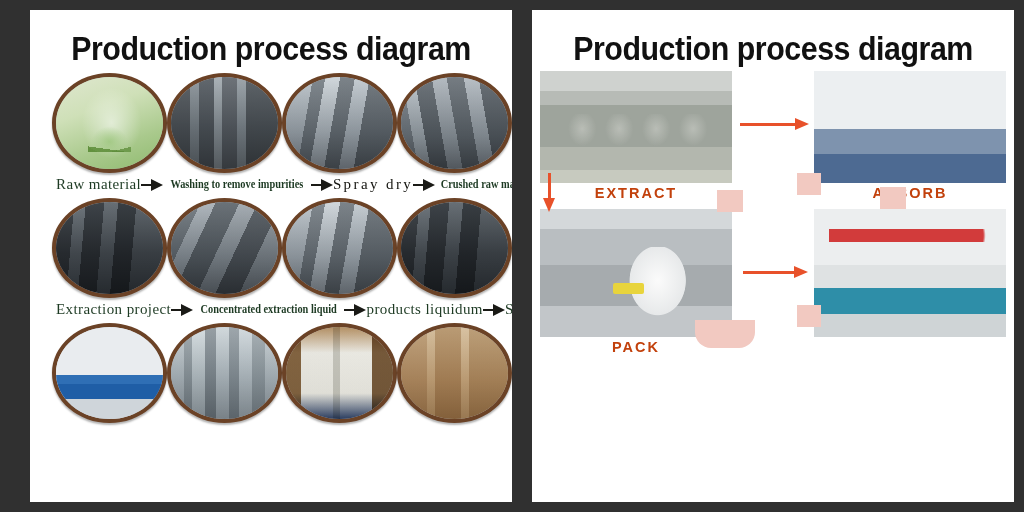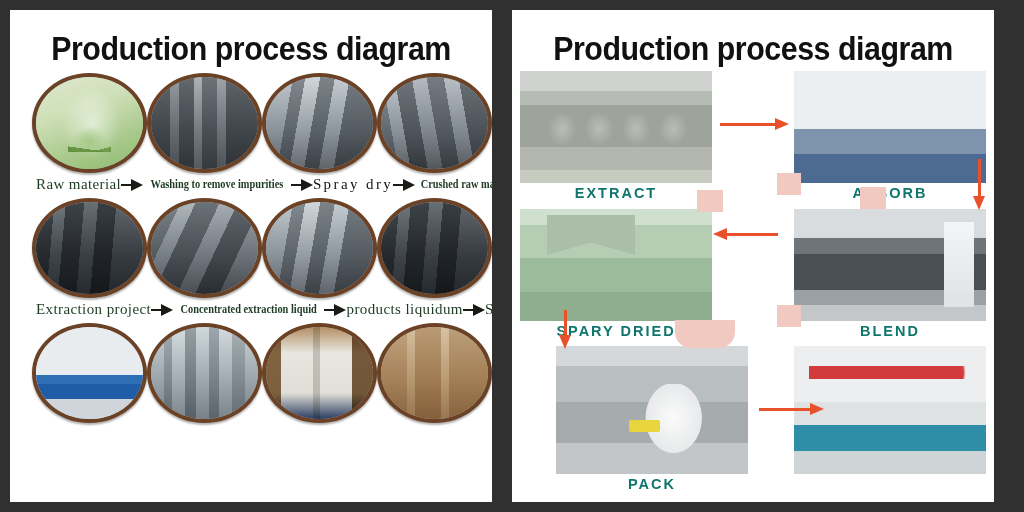--- a/index.html
+++ b/index.html
@@ -5,20 +5,21 @@
   html,body{margin:0;padding:0;}
   body{
     width:1024px;height:512px;overflow:hidden;
     background:#303030;
     font-family:"Liberation Sans", sans-serif;
   }
   .root{
     position:relative;width:1024px;height:512px;
     background:#303030;display:flex;
     box-sizing:border-box;
+    justify-content:flex-end;
   }
   .panel{
     position:relative;background:#ffffff;overflow:hidden;
     box-sizing:border-box;
   }
   .panel-left{width:482px;height:492px;margin:10px 0 10px 10px;}
   .panel-divider{width:20px;height:512px;background:#303030;flex:0 0 20px;}
   .panel-right{width:482px;height:492px;margin:10px 10px 10px 0;}
 
   
@@ -147,21 +148,21 @@
   .rcell{width:192px;}
   .rphoto{
     width:192px;height:112px;position:relative;overflow:hidden;background:#9aa0a5;
   }
   .rcap{
     text-align:center;
     font-family:"Liberation Sans", sans-serif;
     font-weight:bold;
     font-size:14.5px;
     letter-spacing:2px;
-    color:#0f766e;
+    color:#c2410c;
     padding:3px 0 6px 0;
     line-height:1;
   }
   
   .rp-extract{
     background:
       linear-gradient(180deg,#cfd2cf 0 18%,#b7bbb6 18% 30%,#9ea49c 30% 68%,#b3b7ae 68% 88%,#c7cabf 88% 100%),
       linear-gradient(90deg,rgba(0,0,0,.12) 0 6%,rgba(255,255,255,.35) 6% 16%,rgba(0,0,0,.15) 16% 30%,rgba(255,255,255,.3) 30% 44%,rgba(0,0,0,.12) 44% 58%,rgba(255,255,255,.32) 58% 72%,rgba(0,0,0,.14) 72% 88%,rgba(255,255,255,.28) 88% 100%);
   }
   .rp-extract::after{
@@ -388,38 +389,22 @@
         </div>
         <div class="rcell">
           <div class="rphoto">
               <div class="rp-absorb" style="position:absolute;inset:0;"></div>
             </div>
           <div class="rcap">ABSORB</div>
         </div>
         <div class="arr arr-h right" style="left:200px;top:52px;width:56px;"></div>
       </div>
 
+
       <div class="rrow" style="margin-top:2px;">
-        <div class="rcell">
-          <div class="rphoto">
-              <div class="rp-spary" style="position:absolute;inset:0;"></div>
-            </div>
-          <div class="rcap">SPARY DRIED</div>
-        </div>
-        <div class="rcell">
-          <div class="rphoto">
-              <div class="rp-blend" style="position:absolute;inset:0;"></div>
-            </div>
-          <div class="rcap">BLEND</div>
-        </div>
-        <div class="arr arr-v" style="left:458px;top:-50px;height:38px;"></div>
-        <div class="arr arr-h left" style="left:206px;top:24px;width:52px;"></div>
-      </div>
-
-      <div class="rrow" style="margin-top:2px;margin-left:36px;">
         <div class="rcell">
           <div class="rphoto" style="height:128px;">
               <div class="rp-pack" style="position:absolute;inset:0;"></div>
             </div>
           <div class="rcap">PACK</div>
         </div>
         <div class="rcell">
           <div class="rphoto" style="height:128px;">
               <div class="rp-test" style="position:absolute;inset:0;"></div>
             </div>

